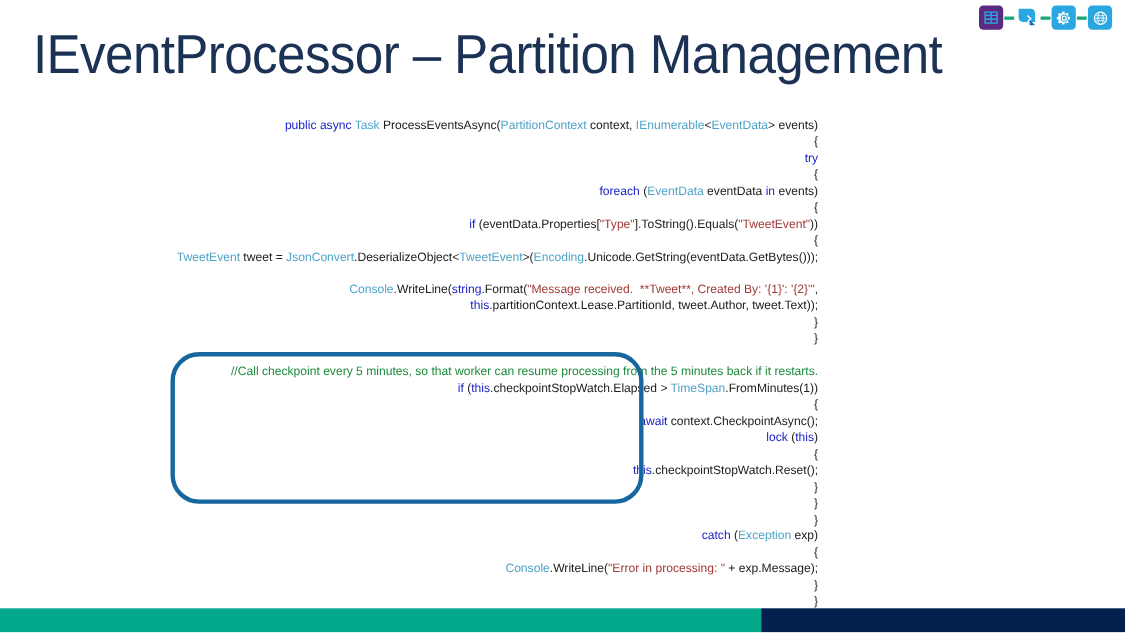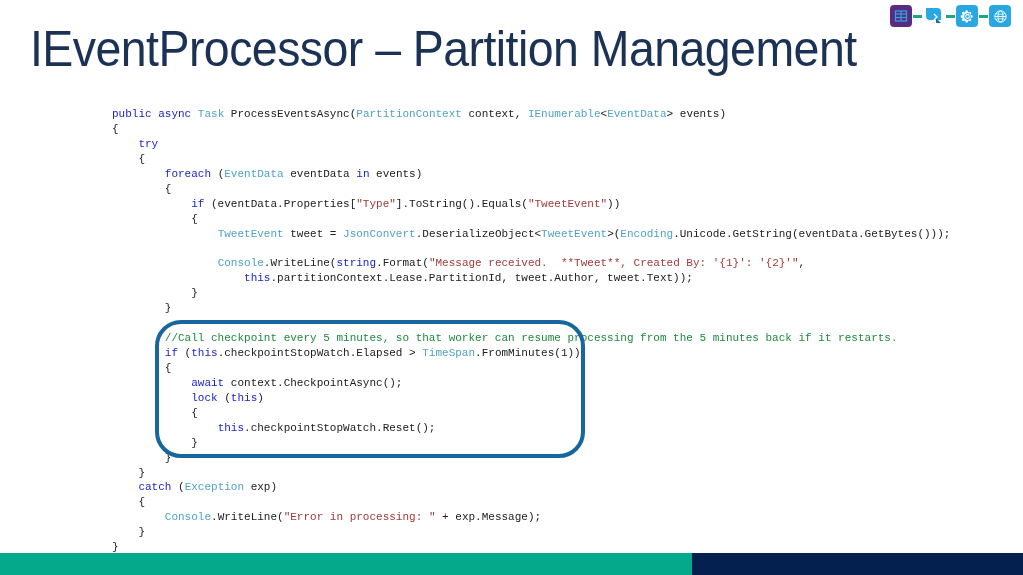--- a/index.html
+++ b/index.html
@@ -10,20 +10,21 @@
   }
   body {
     font-family: "Liberation Sans", sans-serif;
   }
   #slide {
     position: relative;
     width: 1023px;
     height: 575px;
     background: #ffffff;
     overflow: hidden;
+    text-align: right;
   }
 
   
   #icon-strip {
     position: absolute;
     top: 4px;
     right: 12px;
     display: flex;
     align-items: center;
     height: 24px;
@@ -62,21 +63,21 @@
     white-space: nowrap;
     transform: scaleX(0.93);
     transform-origin: left top;
   }
 
   
   #code-block {
     position: absolute;
     left: 112px;
     top: 96px;
-    font-family: Liberation Mono, monospace;
+    font-family: Liberation Sans, sans-serif;
     font-size: 11px;
     line-height: 14.95px;
     white-space: pre;
     color: #202020;
     letter-spacing: 0px;
   }
   .code-line { height: 14.95px; }
   .kw   { color: #1B24C6; }            
   .typ  { color: #4FA3C7; }            
   .str  { color: #A03A3A; }            

